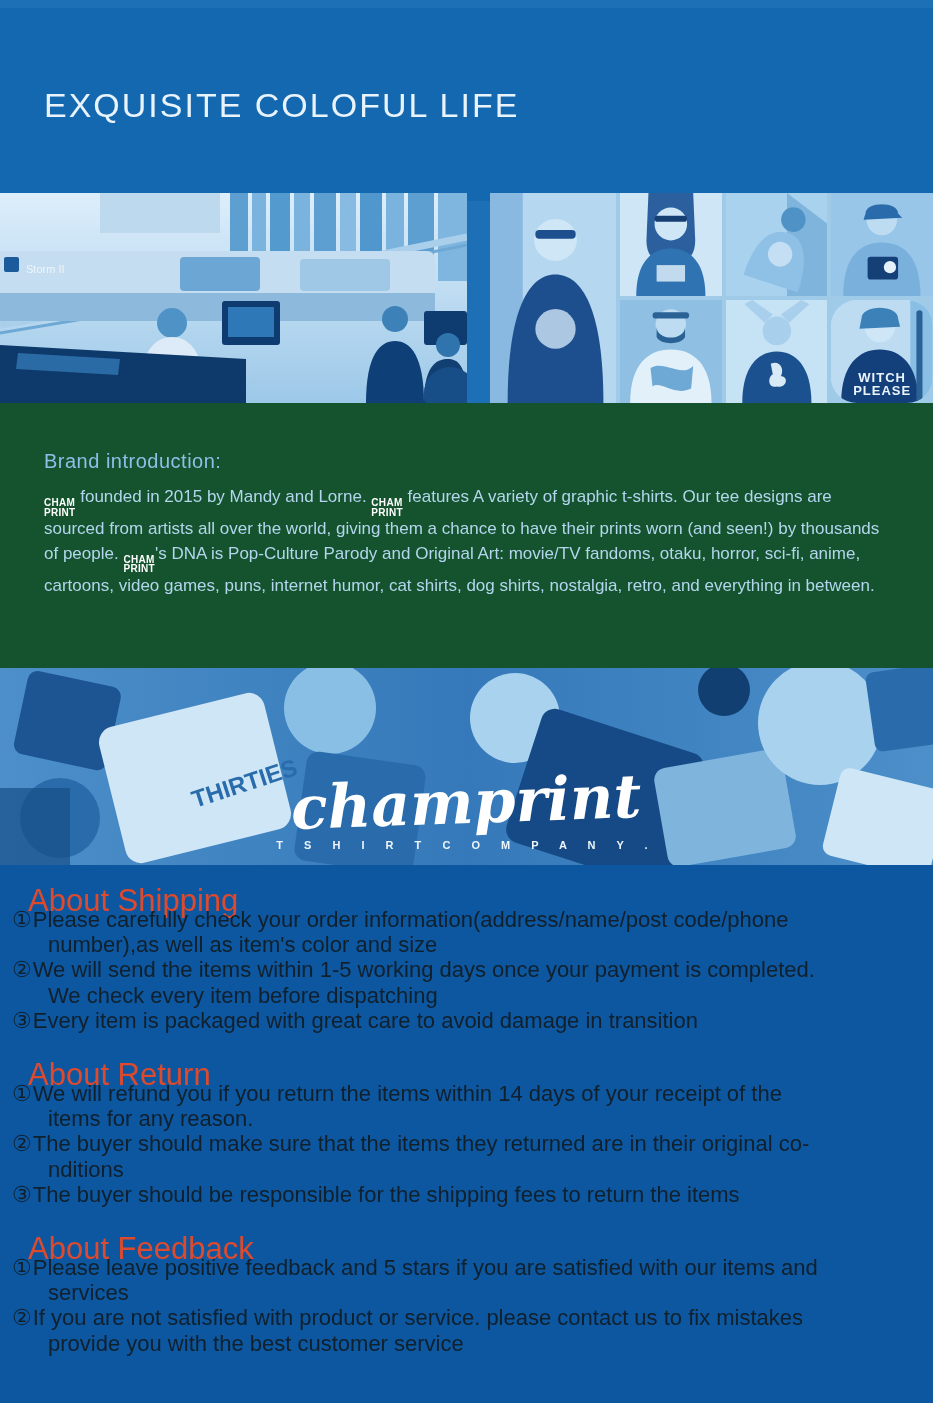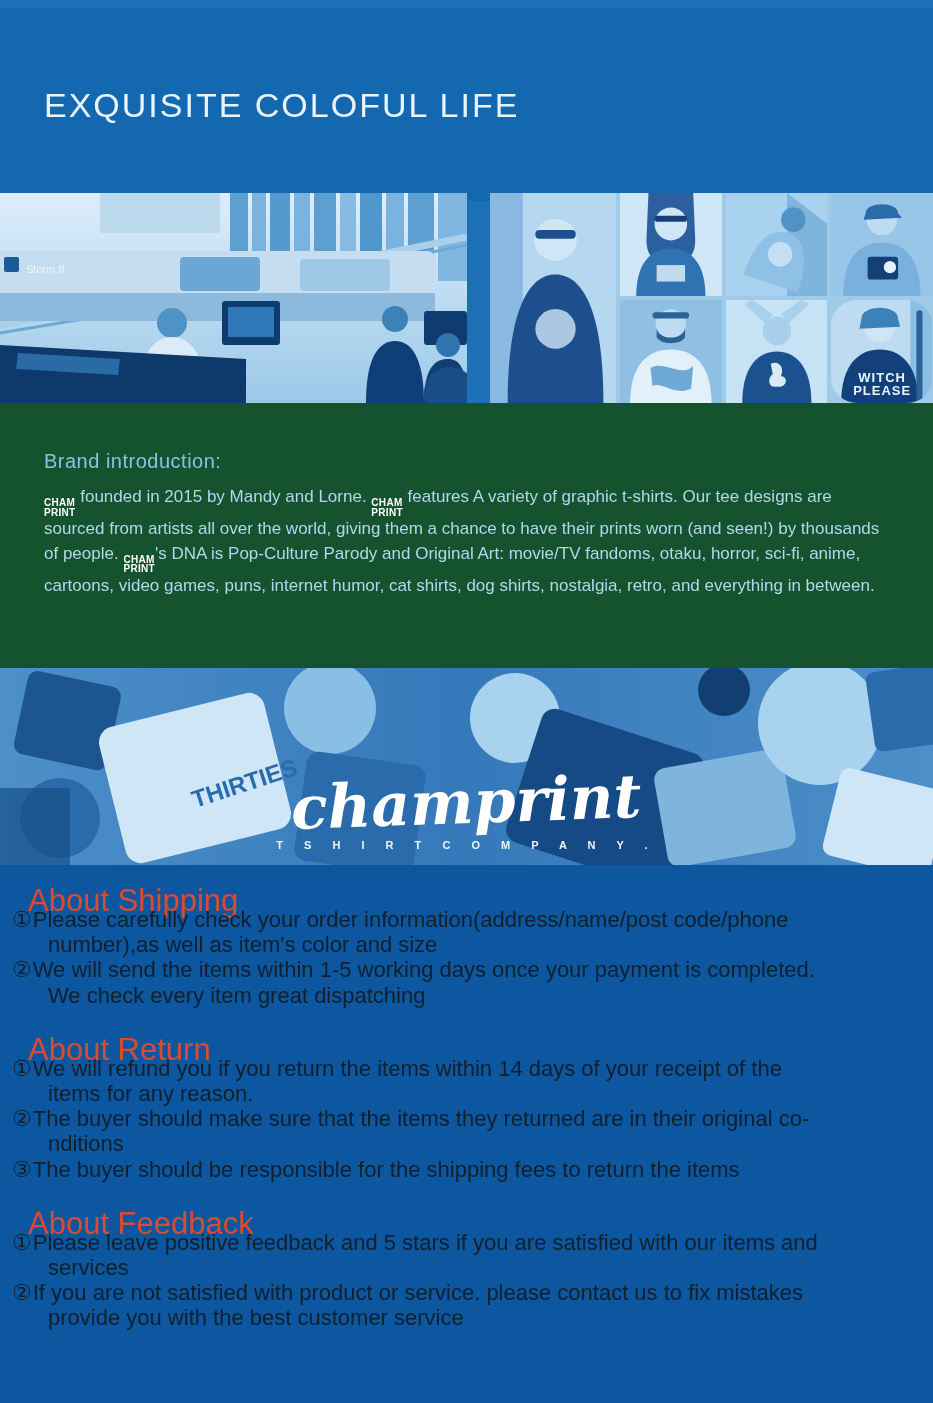--- a/index.html
+++ b/index.html
@@ -278,21 +278,22 @@
       <div class="banner-script">champrint</div>
       <div class="banner-tagline">T S H I R T C O M P A N Y .</div>
     </div>
   </div>
 
   <div class="bottom">
 
     <div class="info-section">
       <h2 class="info-heading">About Shipping</h2>
       <div class="item"><span class="marker">①</span><span>Please carefully check your order information(address/name/post code/phone</span><span class="cont">number),as well as item's color and size</span></div>
-      <div class="item"><span class="marker">②</span><span>We will send the items within 1-5 working days once your payment is completed.</span><span class="cont">We check every item great dispatching</span></div>
+      <div class="item"><span class="marker">②</span><span>We will send the items within 1-5 working days once your payment is completed.</span><span class="cont">We check every item before dispatching</span></div>
+      <div class="item"><span class="marker">③</span><span>Every item is packaged with great care to avoid damage in transition</span></div>
     </div>
 
     <div class="info-section">
       <h2 class="info-heading">About Return</h2>
       <div class="item"><span class="marker">①</span><span>We will refund you if you return the items within 14 days of your receipt of the</span><span class="cont">items for any reason.</span></div>
       <div class="item"><span class="marker">②</span><span>The buyer should make sure that the items they returned are in their original co-</span><span class="cont">nditions</span></div>
       <div class="item"><span class="marker">③</span><span>The buyer should be responsible for the shipping fees to return the items</span></div>
     </div>
 
     <div class="info-section">

